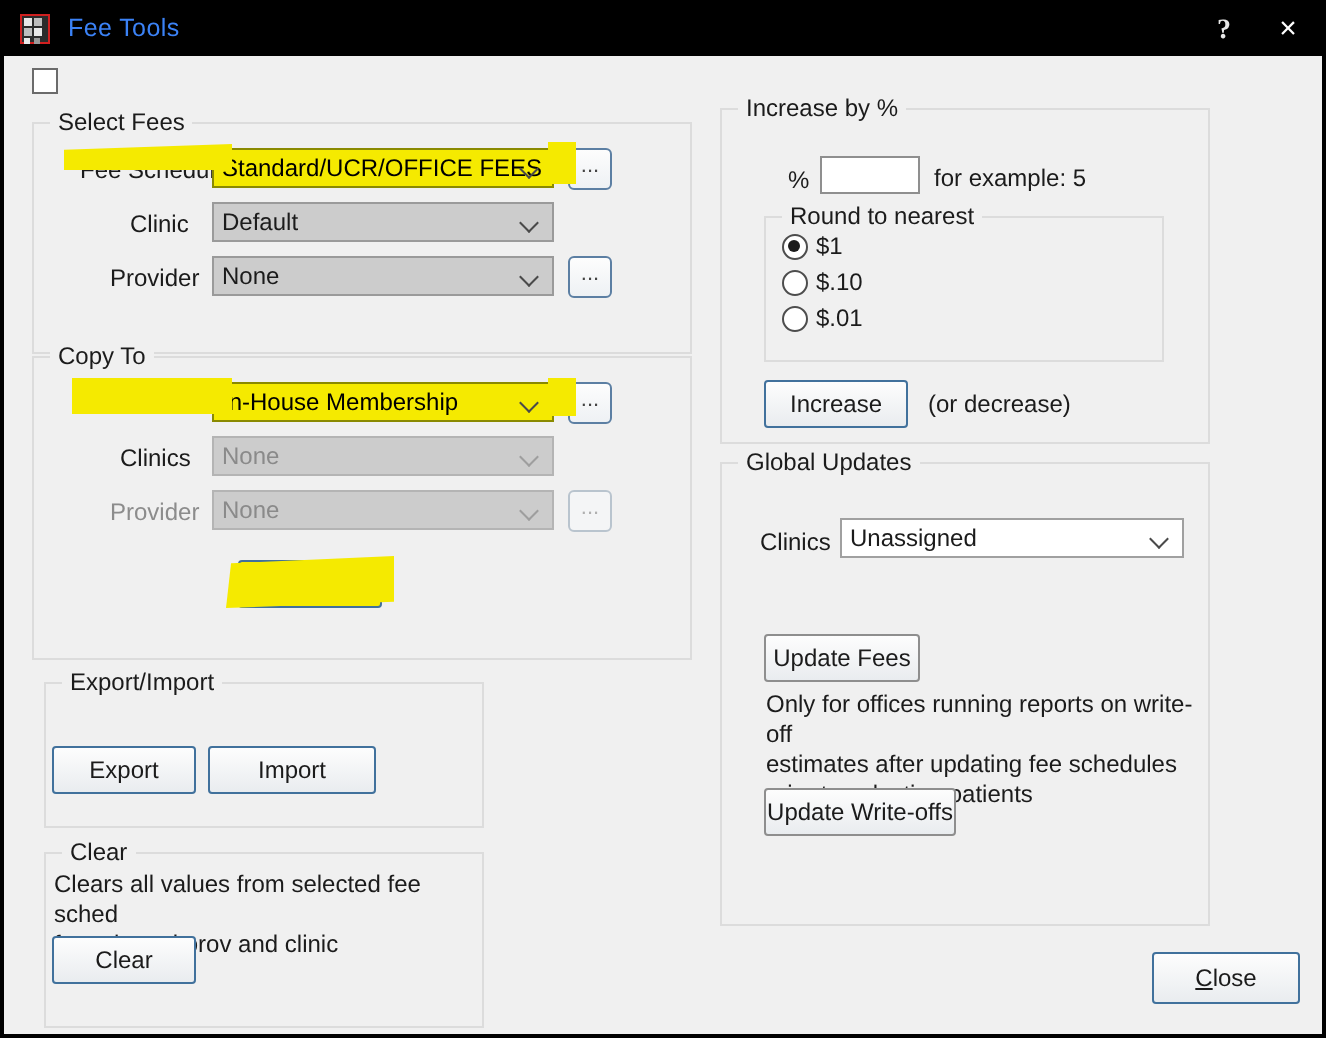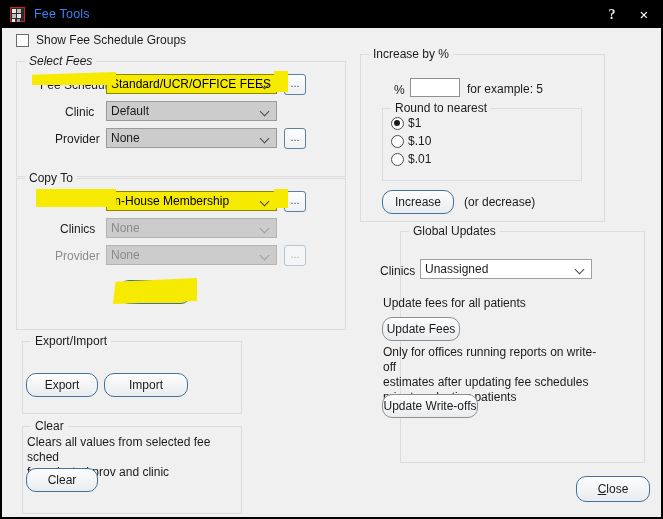--- a/index.html
+++ b/index.html
@@ -89,21 +89,21 @@
     position:absolute;width:22px;height:21px;box-sizing:border-box;
     border:1px solid #5c7fa3;border-radius:3px;
     background:linear-gradient(#fdfdfd,#eef1f4);
     font-size:11px;color:#444;text-align:center;line-height:17px;
   }
   .dots.disabled{border-color:#b9c4ce;color:#b0b0b0;background:#f4f5f6;}
 
   
   .btn{
     position:absolute;box-sizing:border-box;height:24px;
-    border:1px solid #41719c;border-radius:10px;
+    border:1px solid #41719c;border-radius:2px;
     background:linear-gradient(#fdfdfd,#e9ecef);
     font-size:12px;color:#1b1b1b;text-align:center;line-height:22px;
     font-family:"Liberation Sans","DejaVu Sans",sans-serif;
   }
   .btn.plain{border:1px solid #8e8e8e;}
 
   
   .cbox{
     position:absolute;width:13px;height:13px;box-sizing:border-box;
     border:1px solid #6b6b6b;background:#fff;
@@ -146,23 +146,22 @@
         <i class="ti6"></i>
     </div>
     <div class="title-text">Fee Tools</div>
     <div class="tb-btn tb-help"><span>?</span></div>
     <div class="tb-btn tb-close">×</div>
   </div>
 
   <div class="client">
 
     <div class="cbox" style="left:14px;top:6px;"></div>
-    <div class="lbl" style="left:34px;top:5px;">Show Fee Schedule Groups</div>
-
-    <div class="group" style="left:14px;top:33px;width:330px;height:116px;font-style:italic;">
+
+    <div class="group" style="left:14px;top:33px;width:330px;height:116px;">
       <div class="legend">Select Fees</div>
     </div>
 
     <div class="lbl" style="left:38px;top:50px;">Fee Schedule</div>
     <div class="combo hl" style="left:104px;top:46px;width:171px;">
       <span class="val">Standard/UCR/OFFICE FEES</span>
       <span class="chev"></span>
     </div>
     <div class="dots" style="left:282px;top:46px;">...</div>
 
@@ -233,29 +232,28 @@
     <div class="radio on" style="left:389px;top:89px;"></div>
     <div class="lbl" style="left:406px;top:88px;">$1</div>
     <div class="radio" style="left:389px;top:107px;"></div>
     <div class="lbl" style="left:406px;top:106px;">$.10</div>
     <div class="radio" style="left:389px;top:125px;"></div>
     <div class="lbl" style="left:406px;top:124px;">$.01</div>
 
     <div class="btn" style="left:380px;top:162px;width:72px;">Increase</div>
     <div class="lbl" style="left:462px;top:167px;">(or decrease)</div>
 
-    <div class="group" style="left:358px;top:203px;width:245px;height:232px;margin-left:40px;">
+    <div class="group" style="left:358px;top:203px;width:245px;height:232px;">
       <div class="legend">Global Updates</div>
     </div>
     <div class="lbl" style="left:378px;top:236px;">Clinics</div>
     <div class="combo white" style="left:418px;top:231px;width:172px;">
       <span class="val">Unassigned</span>
       <span class="chev"></span>
     </div>
-    <div class="static" style="left:381px;top:268px;">Update fees for all patients</div>
     <div class="btn plain" style="left:380px;top:289px;width:78px;">Update Fees</div>
     <div class="static" style="left:381px;top:317px;width:220px;">Only for offices running reports on write-off
 estimates after updating fee schedules
 prior to selecting patients</div>
     <div class="btn" style="left:574px;top:448px;width:74px;height:26px;line-height:24px;">
       <span class="underline-c">C</span><span>lose</span>
     </div>
 
     <div class="btn plain" style="left:380px;top:366px;width:96px;">Update Write-offs</div>
 

